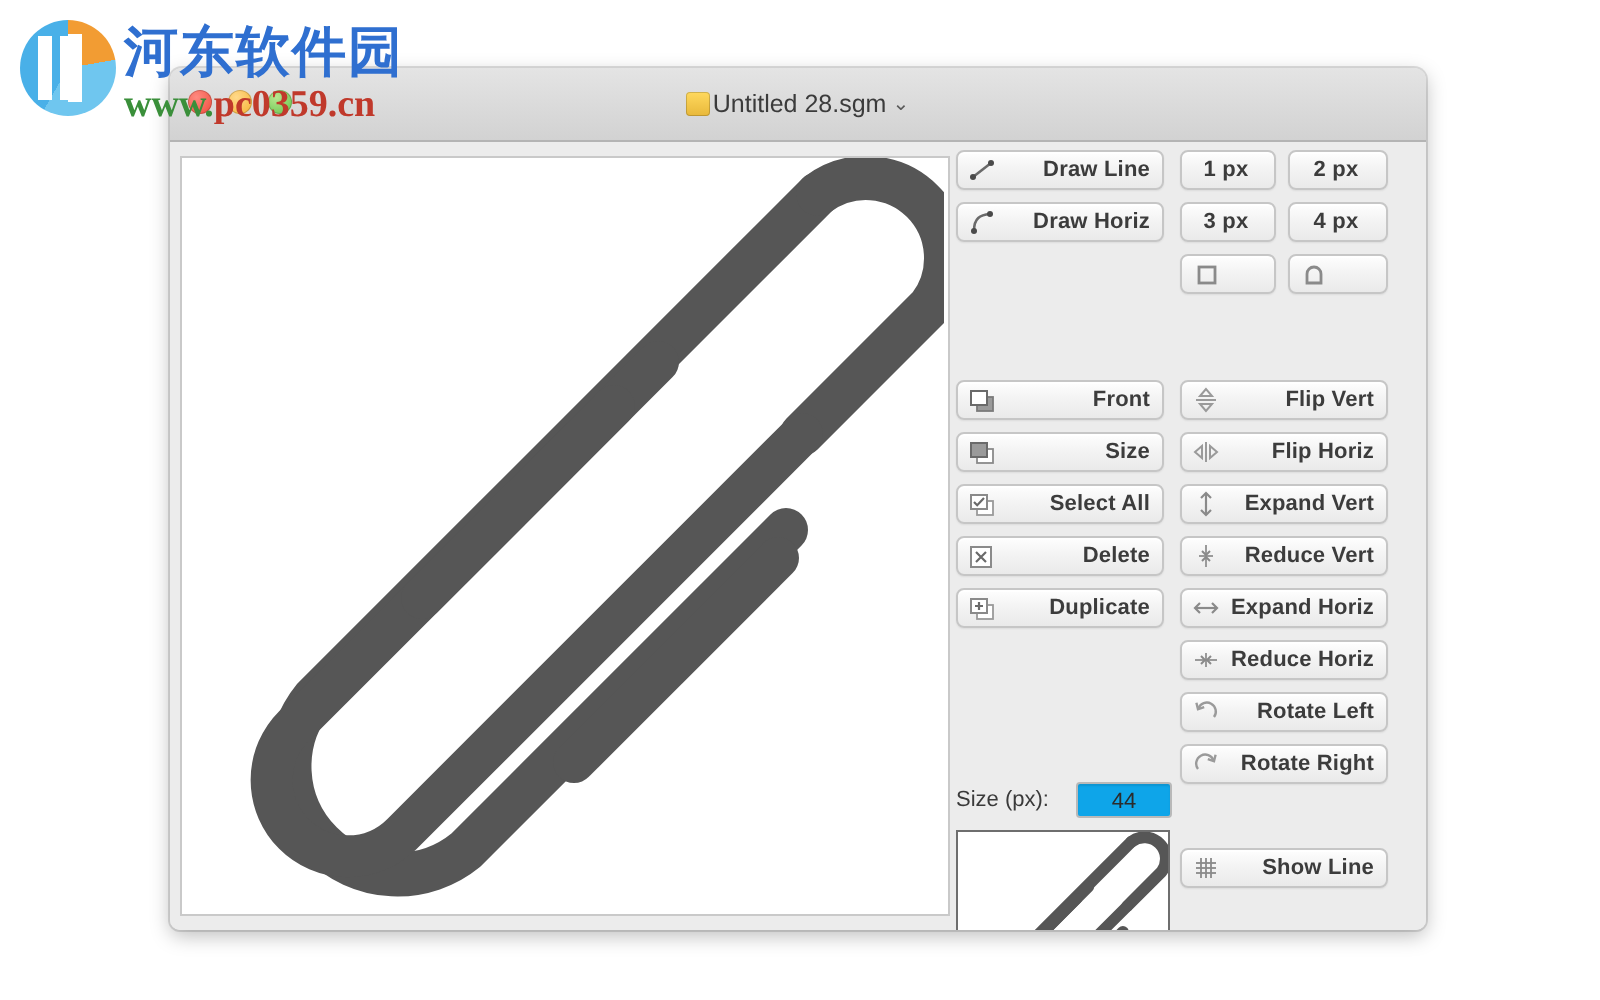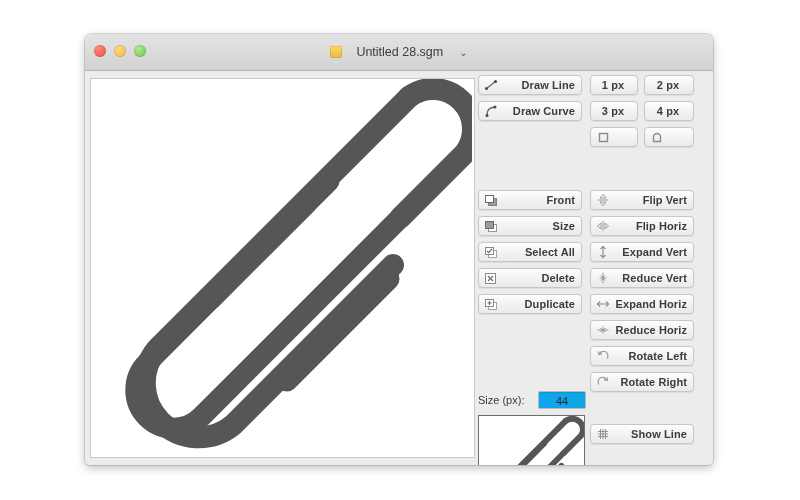--- a/index.html
+++ b/index.html
@@ -55,21 +55,21 @@
     border-radius: 50%;
     box-shadow: inset 0 0 0 0.5px rgba(0,0,0,0.18);
   }
   .light.close   { background: radial-gradient(circle at 35% 30%, #ff8a80, #ee4b3a); }
   .light.min     { background: radial-gradient(circle at 35% 30%, #ffd98a, #f6b333); }
   .light.zoom    { background: radial-gradient(circle at 35% 30%, #b9e88f, #61c24a); }
 
   .title-wrap {
     display: flex;
     align-items: center;
-    gap: 14px;
+    gap: 1px;
     font-size: 12.5px;
     color: #3b3b3b;
   }
   .doc-icon {
     width: 12px;
     height: 12px;
     border-radius: 2px;
     background: linear-gradient(to bottom, #ffd95e, #e8b83a);
     box-shadow: inset 0 0 0 0.5px rgba(0,0,0,0.18);
   }
@@ -310,21 +310,21 @@
         </div>
 
         <div class="btn col-left" style="top:26px">
           <span class="ico">
             <svg width="14" height="12" viewBox="0 0 14 12">
               <path d="M 3 10.5 C 3 4 6 2.5 11 2" fill="none" stroke="#6a6a6a" stroke-width="1.3"></path>
               <circle cx="3" cy="10.5" r="1.5" fill="#4a4a4a"></circle>
               <circle cx="11" cy="2" r="1.5" fill="#4a4a4a"></circle>
             </svg>
           </span>
-          <span class="lbl">Draw Curve</span>
+          <span class="lbl">Draw Horiz</span>
         </div>
 
         <div class="btn sm-left center" style="top:0">
           <span class="lbl">1 px</span>
         </div>
         <div class="btn sm-right center" style="top:0">
           <span class="lbl">2 px</span>
         </div>
         <div class="btn sm-left center" style="top:26px">
           <span class="lbl">3 px</span>
@@ -508,14 +508,19 @@
               <path d="M 216 124 L 120 220" stroke-width="21"></path>
               <path d="M 298 200 L 196 302" stroke-width="21"></path>
             </g>
           </svg>
         </div>
 
       </div>
     </div>
   </div>
 
+  <div class="watermark">
+    <div class="wm-logo"></div>
+    <div class="wm-cn">河东软件园</div>
+    <div class="wm-url"><span>www.</span><span class="dom">pc0359.cn</span></div>
+  </div>
 
 </div>
 
 </body></html>

